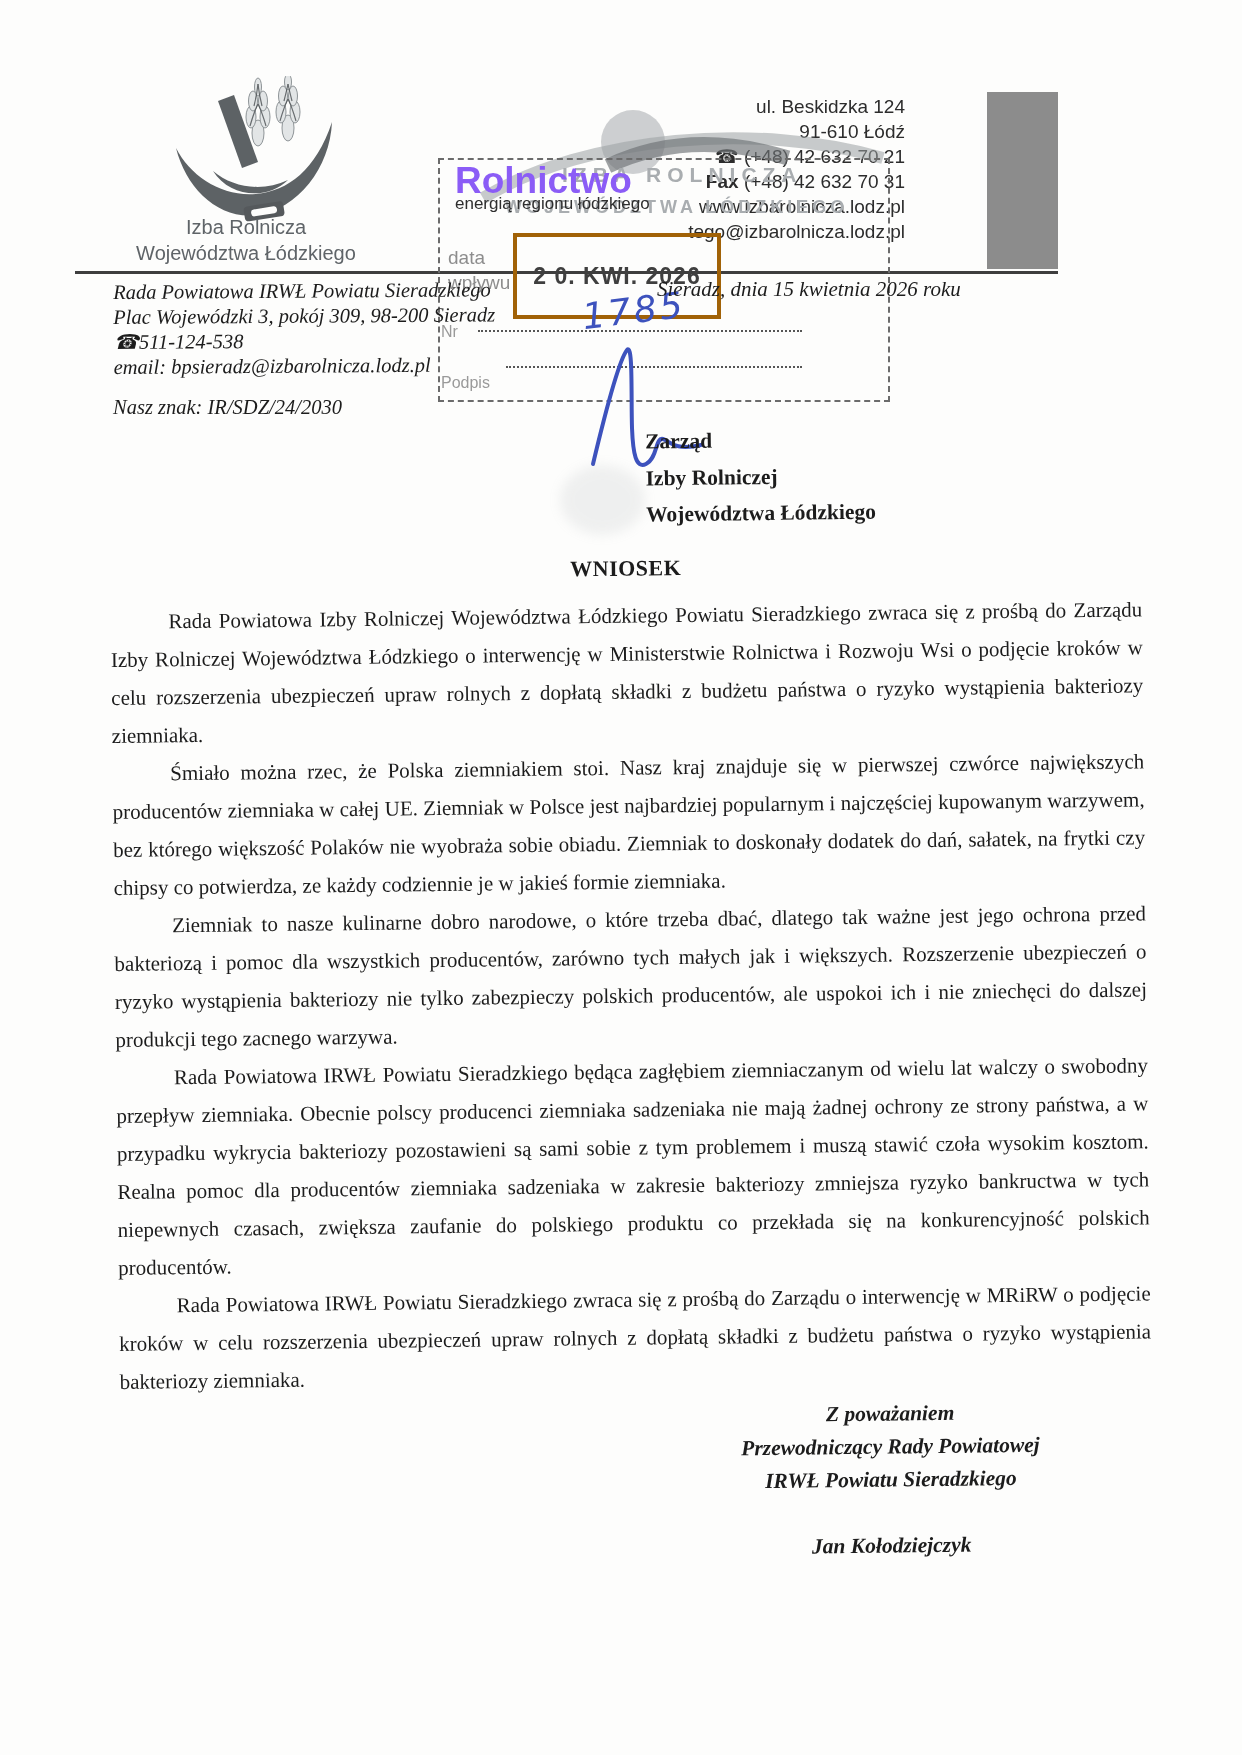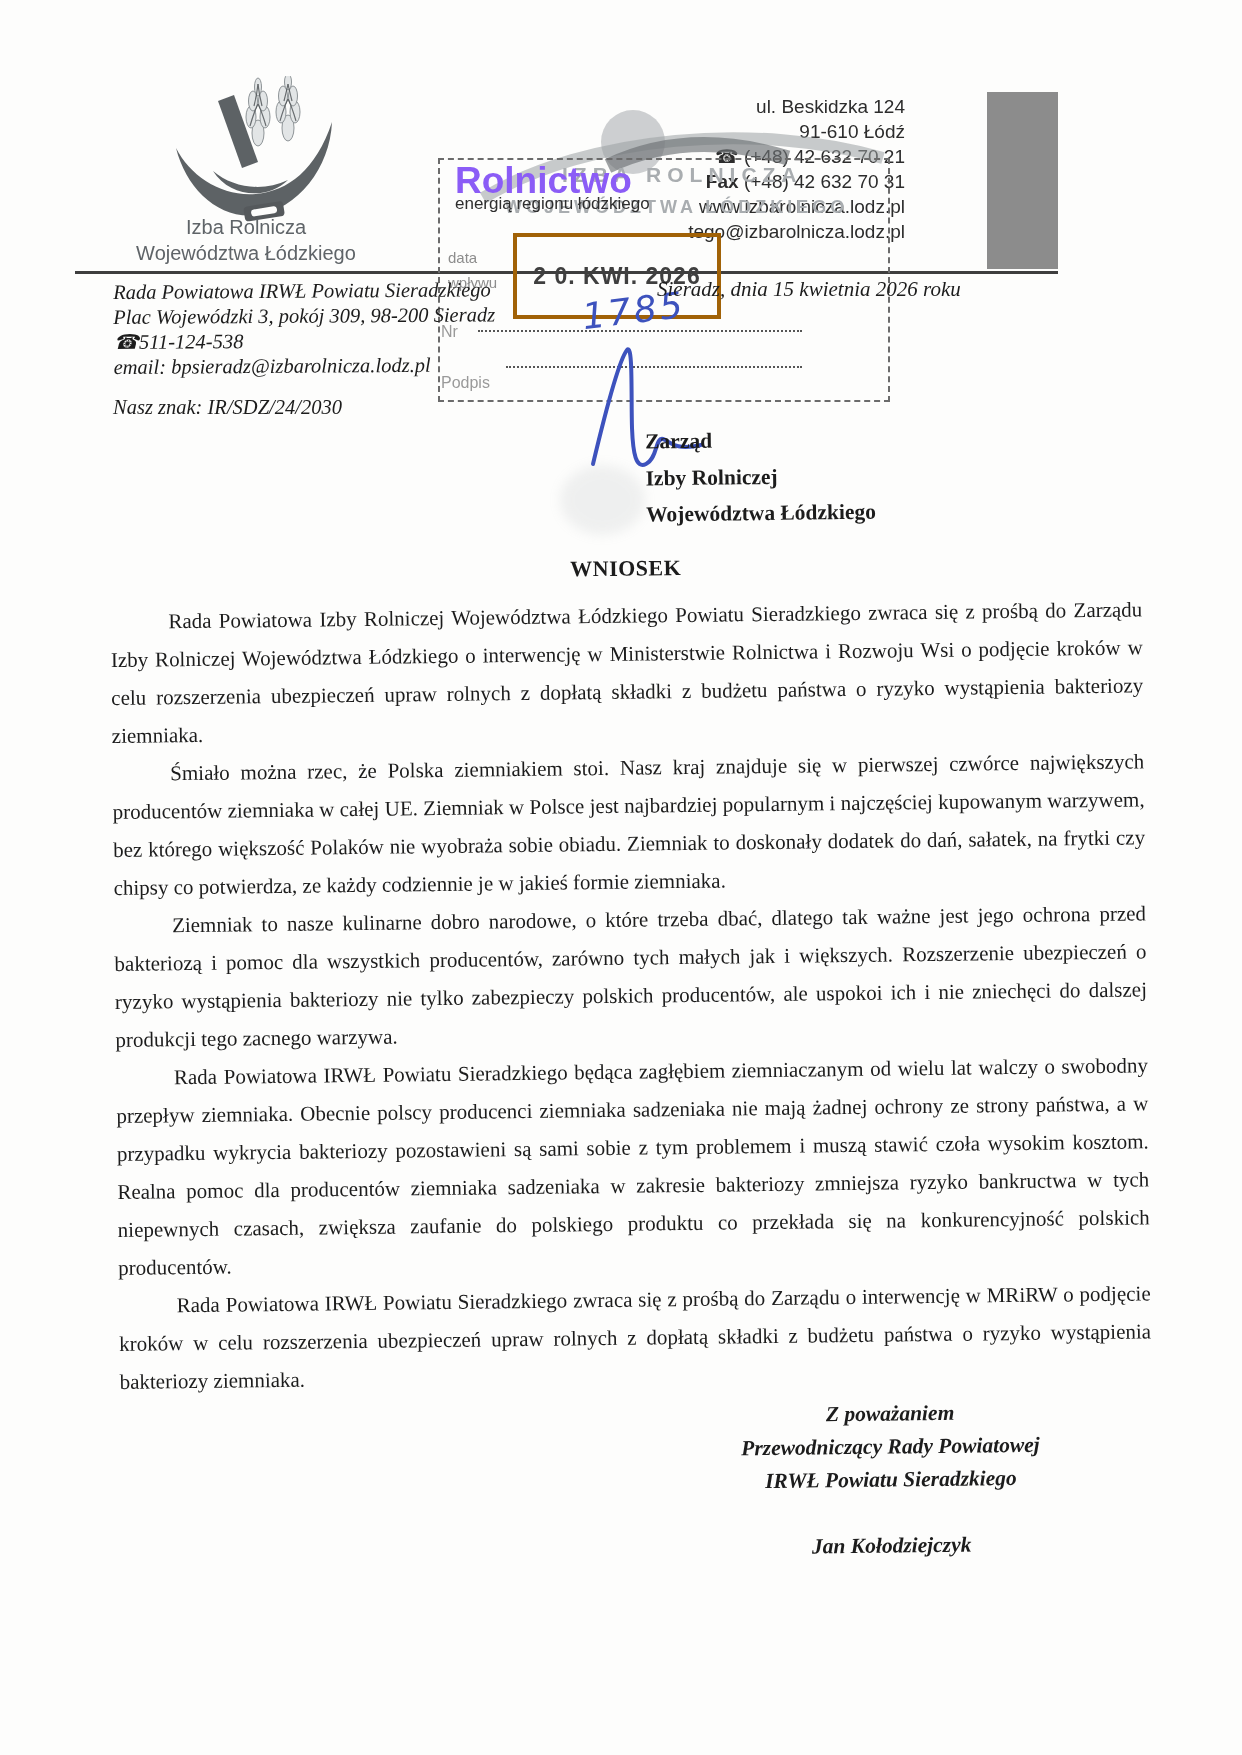--- a/index.html
+++ b/index.html
@@ -27,21 +27,21 @@
   .stamp-swoosh{position:absolute;left:468px;top:100px;width:430px;height:120px;pointer-events:none;}
   .ghost1{position:absolute;left:562px;top:163px;font-family:"Liberation Sans", sans-serif;
     font-weight:bold;font-size:21px;letter-spacing:6px;color:#a9adb0;}
   .ghost2{position:absolute;left:505px;top:197px;font-family:"Liberation Sans", sans-serif;
     font-weight:bold;font-size:18px;letter-spacing:4px;color:#a9adb0;}
   .promo1{position:absolute;left:455px;top:160px;font-family:"Liberation Sans", sans-serif;
     font-weight:bold;font-size:37px;color:#8b5cf6;}
   .promo2{position:absolute;left:455px;top:194px;font-family:"Liberation Sans", sans-serif;
     font-size:17px;color:#2e2e2e;}
   .received-label{position:absolute;left:448px;top:245px;
-    font-family:"Liberation Sans", sans-serif;font-size:15px;line-height:25px;color:#8d8d8d;}
+    font-family:"Liberation Sans", sans-serif;font-size:19px;line-height:25px;color:#8d8d8d;}
   .date-box{position:absolute;left:513px;top:233px;width:200px;height:78px;
     border:4px solid #a16207;display:flex;align-items:center;justify-content:center;}
   .date-stamp{font-family:"Liberation Sans", sans-serif;font-weight:bold;font-size:23px;
     letter-spacing:1px;color:#3f3f3f;white-space:nowrap;}
   .nr-label{position:absolute;left:441px;top:323px;font-family:"Liberation Sans", sans-serif;
     font-size:16px;color:#9a9a9a;}
   .nr-dots{position:absolute;left:478px;top:330px;width:324px;border-bottom:2px dotted #555;}
   .podpis-label{position:absolute;left:441px;top:374px;font-family:"Liberation Sans", sans-serif;
     font-size:16px;color:#9a9a9a;}
   .podpis-dots{position:absolute;left:506px;top:366px;width:296px;border-bottom:2px dotted #555;}

